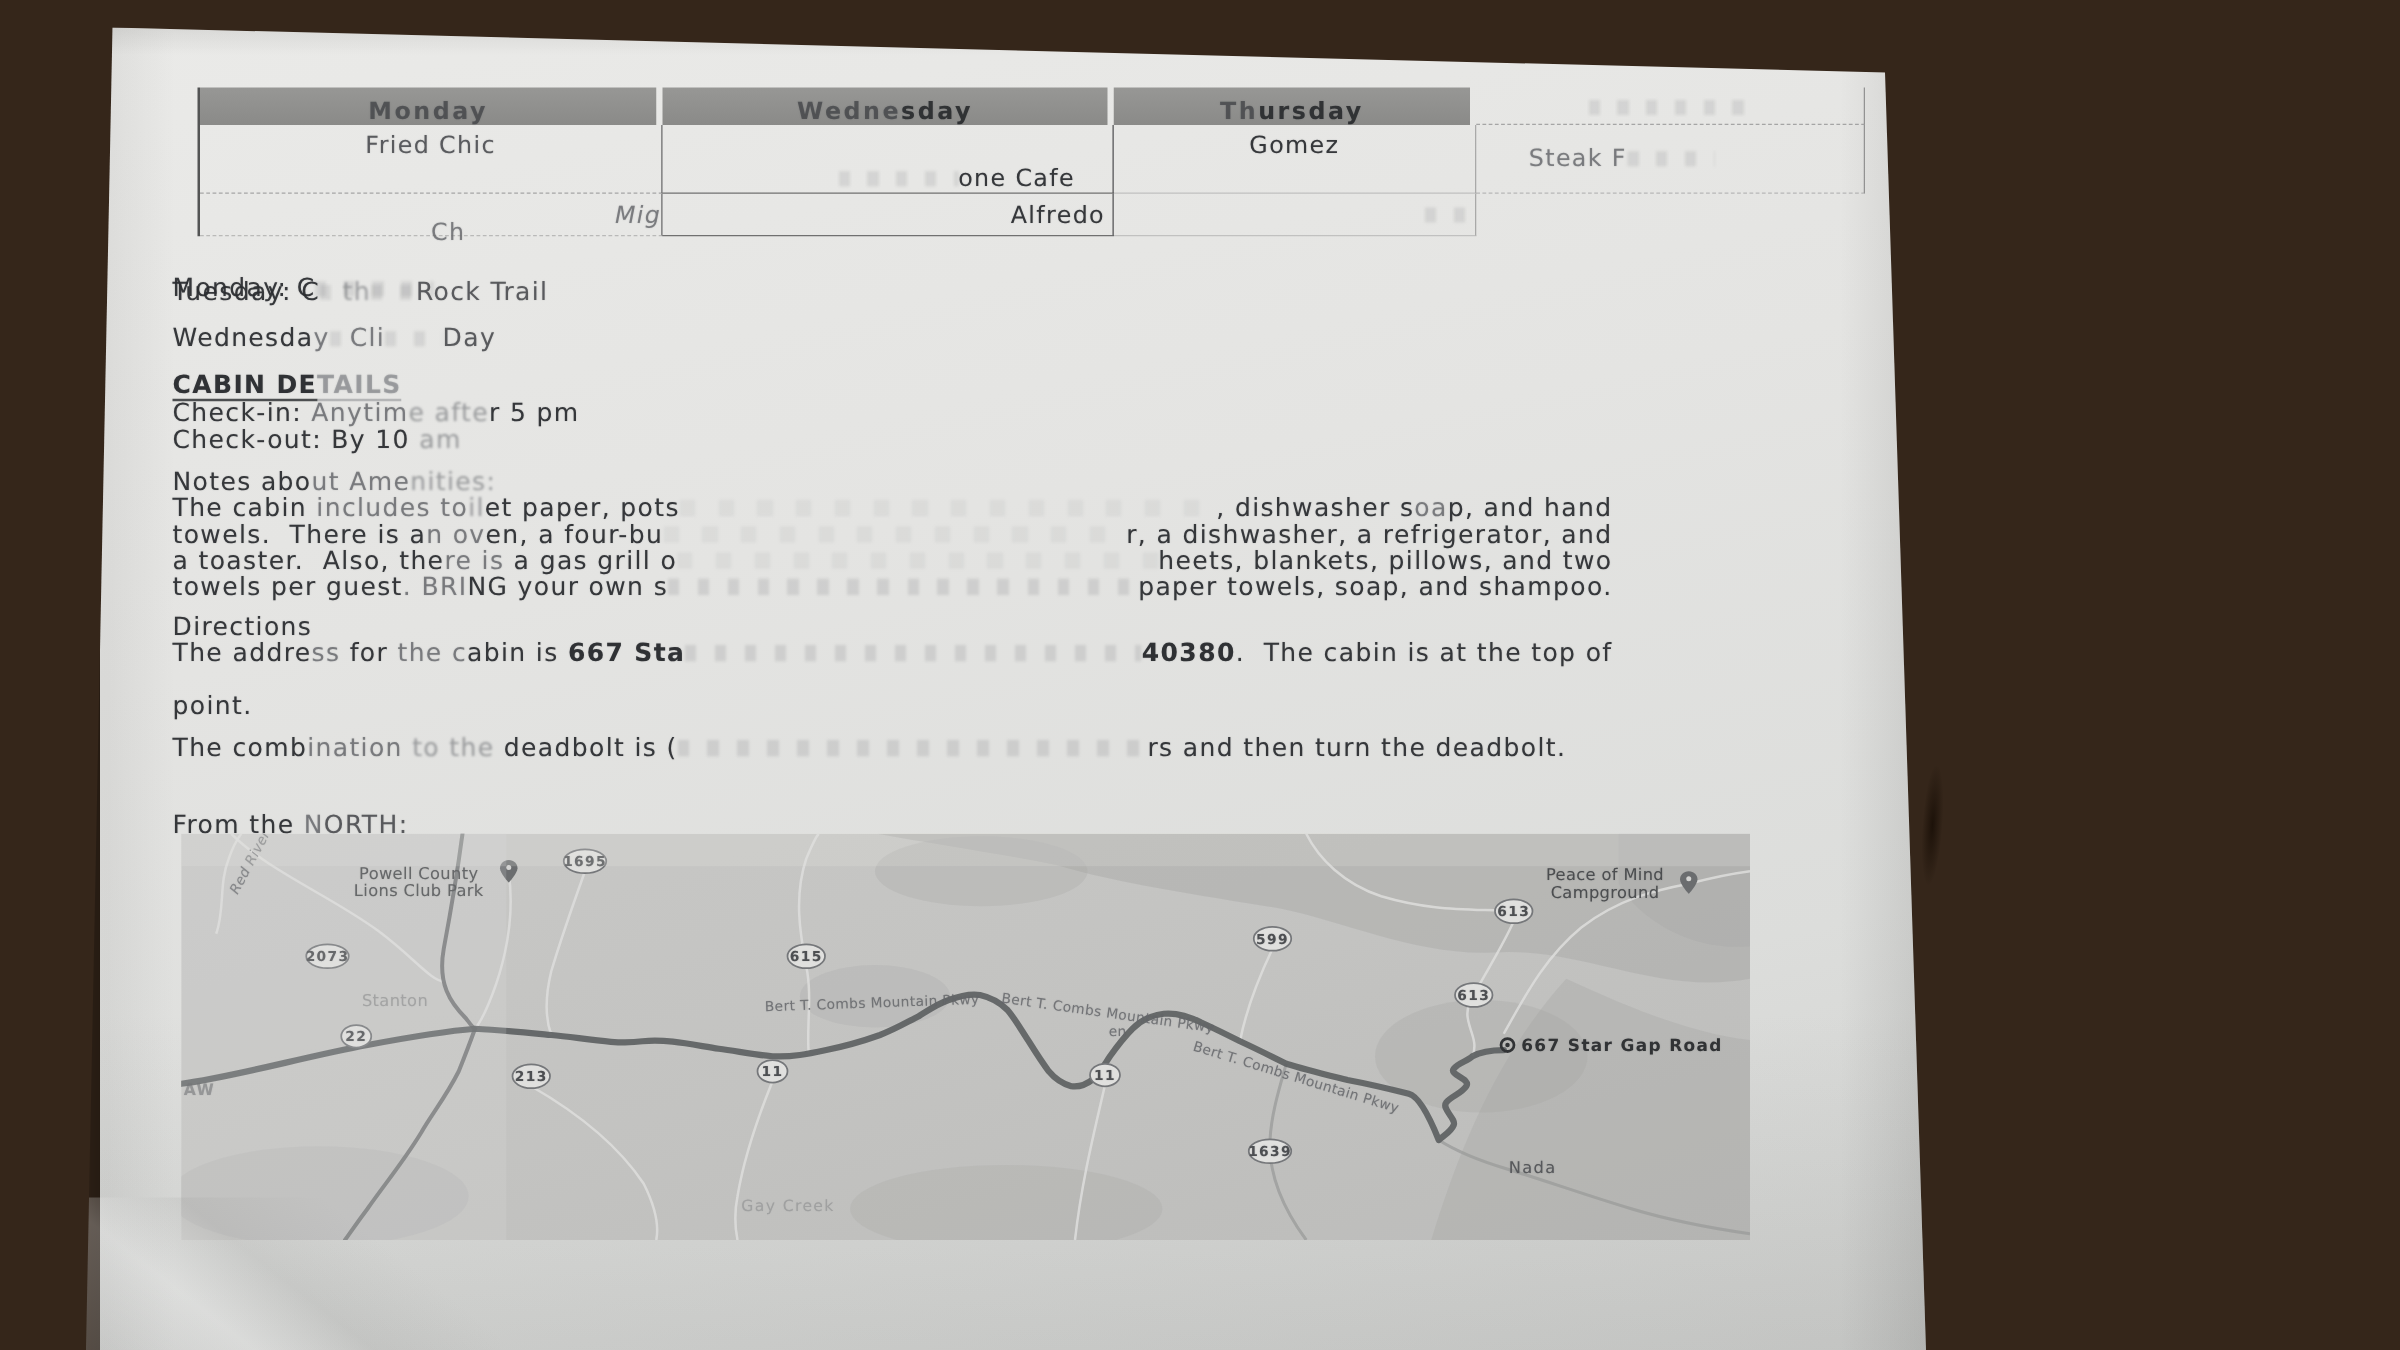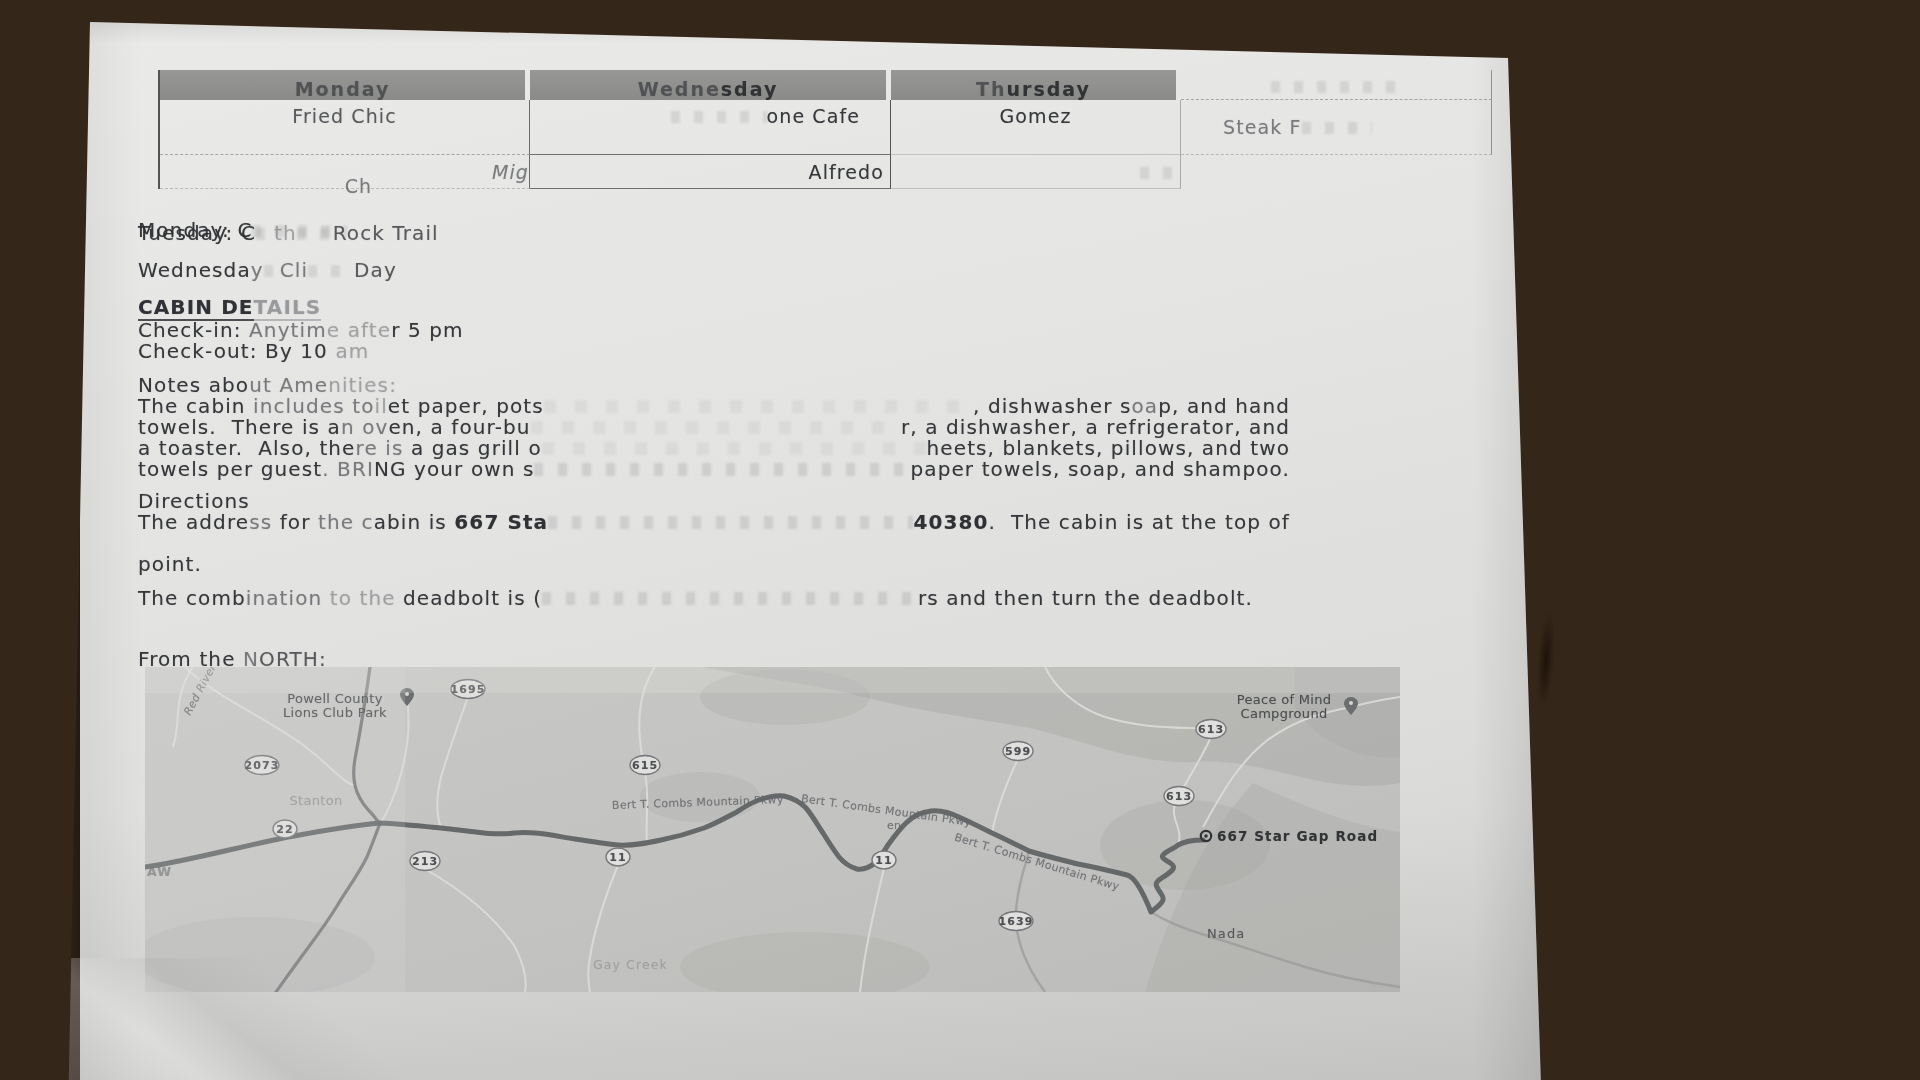--- a/index.html
+++ b/index.html
@@ -64,21 +64,21 @@
   .c2{border-right:1.5px solid rgba(55,55,57,.7);}
   .c3{border-right:1.5px solid rgba(45,45,47,.8);}
   .c4{border-right:1px solid rgba(95,95,97,.45);}
   .sep-dash{border-bottom:1.5px dashed rgba(100,100,102,.5);}
   .sep-dashf{border-bottom:1.5px dashed rgba(110,110,112,.38);}
   .sep-solid{border-bottom:1.5px solid rgba(66,66,68,.72);}
   .sep-faint{border-bottom:1px solid rgba(115,115,117,.32);}
   .cell-top-center{align-items:flex-start;justify-content:center;padding-top:5px;}
   .cell-col{flex-direction:column;align-items:center;padding-top:5px;}
   .cell-col .l2{transform:translateX(14px);}
-  .cell-right-top{align-items:flex-start;justify-content:flex-end;padding-right:30px;padding-top:5px;}
+  .cell-right-top{align-items:flex-end;justify-content:flex-end;padding-right:30px;padding-top:5px;}
   .cell-mid-left{align-items:center;padding-left:42px;}
   .cell-mid-center{align-items:center;justify-content:flex-end;font-style:italic;}
   .cell-mid-right{align-items:center;justify-content:flex-end;padding-right:6px;}
 
   
   .map{position:absolute;left:65px;top:649px;filter:blur(.35px) contrast(.96);}
   .map text{font-family:"DejaVu Sans",sans-serif;}
   .shield ellipse{fill:#e4e4e2;stroke:#75777a;stroke-width:1.4;}
   .shield text{font-size:11px;font-weight:bold;fill:#4b4d50;text-anchor:middle;}
   .lroad{fill:none;stroke:#e2e2e0;stroke-width:2;opacity:.85;}

